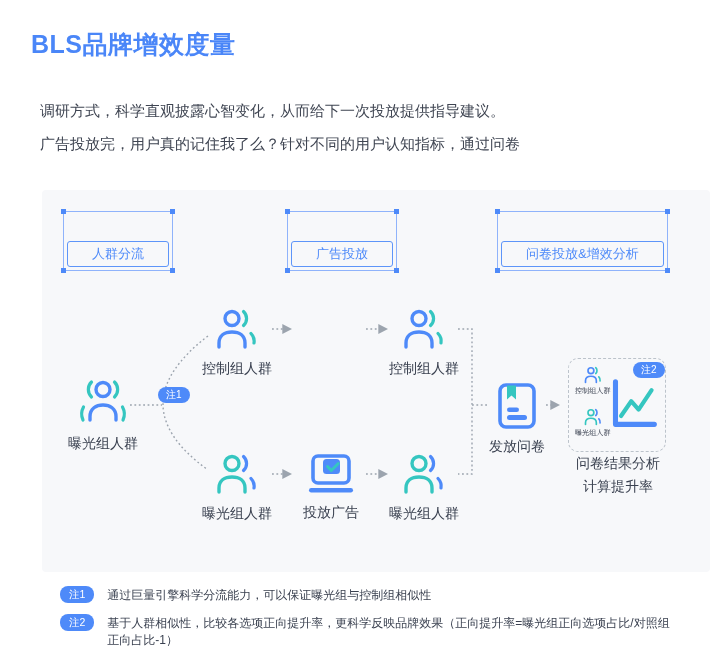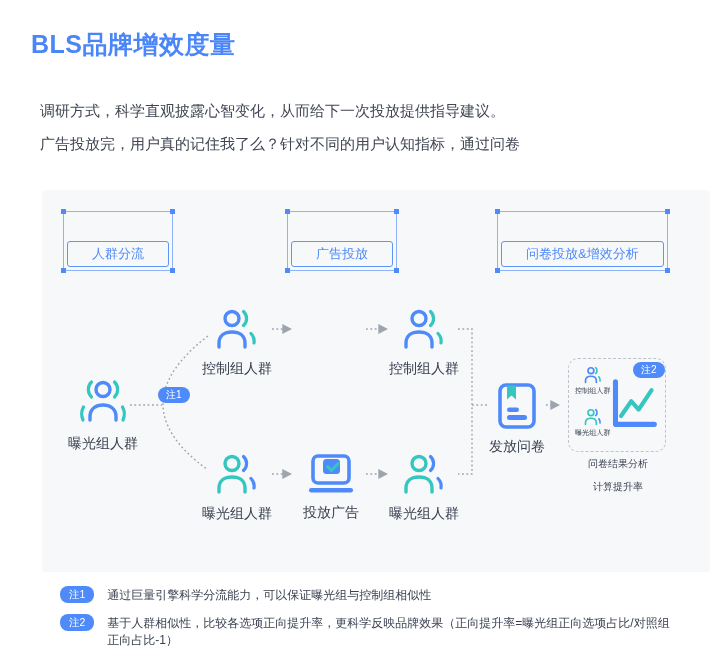--- a/index.html
+++ b/index.html
@@ -27,21 +27,21 @@
   .badge1{position:absolute;left:96px;top:197px;}
 
   .result-box{position:absolute;left:526px;top:168px;width:96px;height:92px;border:1px dashed #BCC3CB;border-radius:10px;}
   .mini{position:absolute;width:48px;display:flex;flex-direction:column;align-items:center;}
   .mini .mlbl{margin-top:1px;font-size:7.5px;color:#3A4150;white-space:nowrap;transform:scale(.95);}
   .mini1{left:0;top:6px;}
   .mini2{left:0;top:48px;}
   .chart-ic{position:absolute;left:40px;top:15px;}
   .badge2{position:absolute;left:44px;top:3px;z-index:2;}
 
-  .result-caption{position:absolute;left:524px;top:262px;width:104px;text-align:center;font-size:10px;font-weight:500;color:#3A4150;line-height:23px;}
+  .result-caption{position:absolute;left:524px;top:262px;width:104px;text-align:center;font-size:14px;font-weight:500;color:#3A4150;line-height:23px;}
 
   .note{position:absolute;left:40px;display:flex;align-items:flex-start;font-size:12px;color:#3A4150;}
   .note .badge{margin-right:13px;flex:none;font-size:10.5px;line-height:17px;padding:0 9px;margin-top:-1px;}
   .note1{top:587px;}
   .note2{top:615px;max-width:640px;}
 </style>
 </head>
 <body>
 
 <div class="page">

